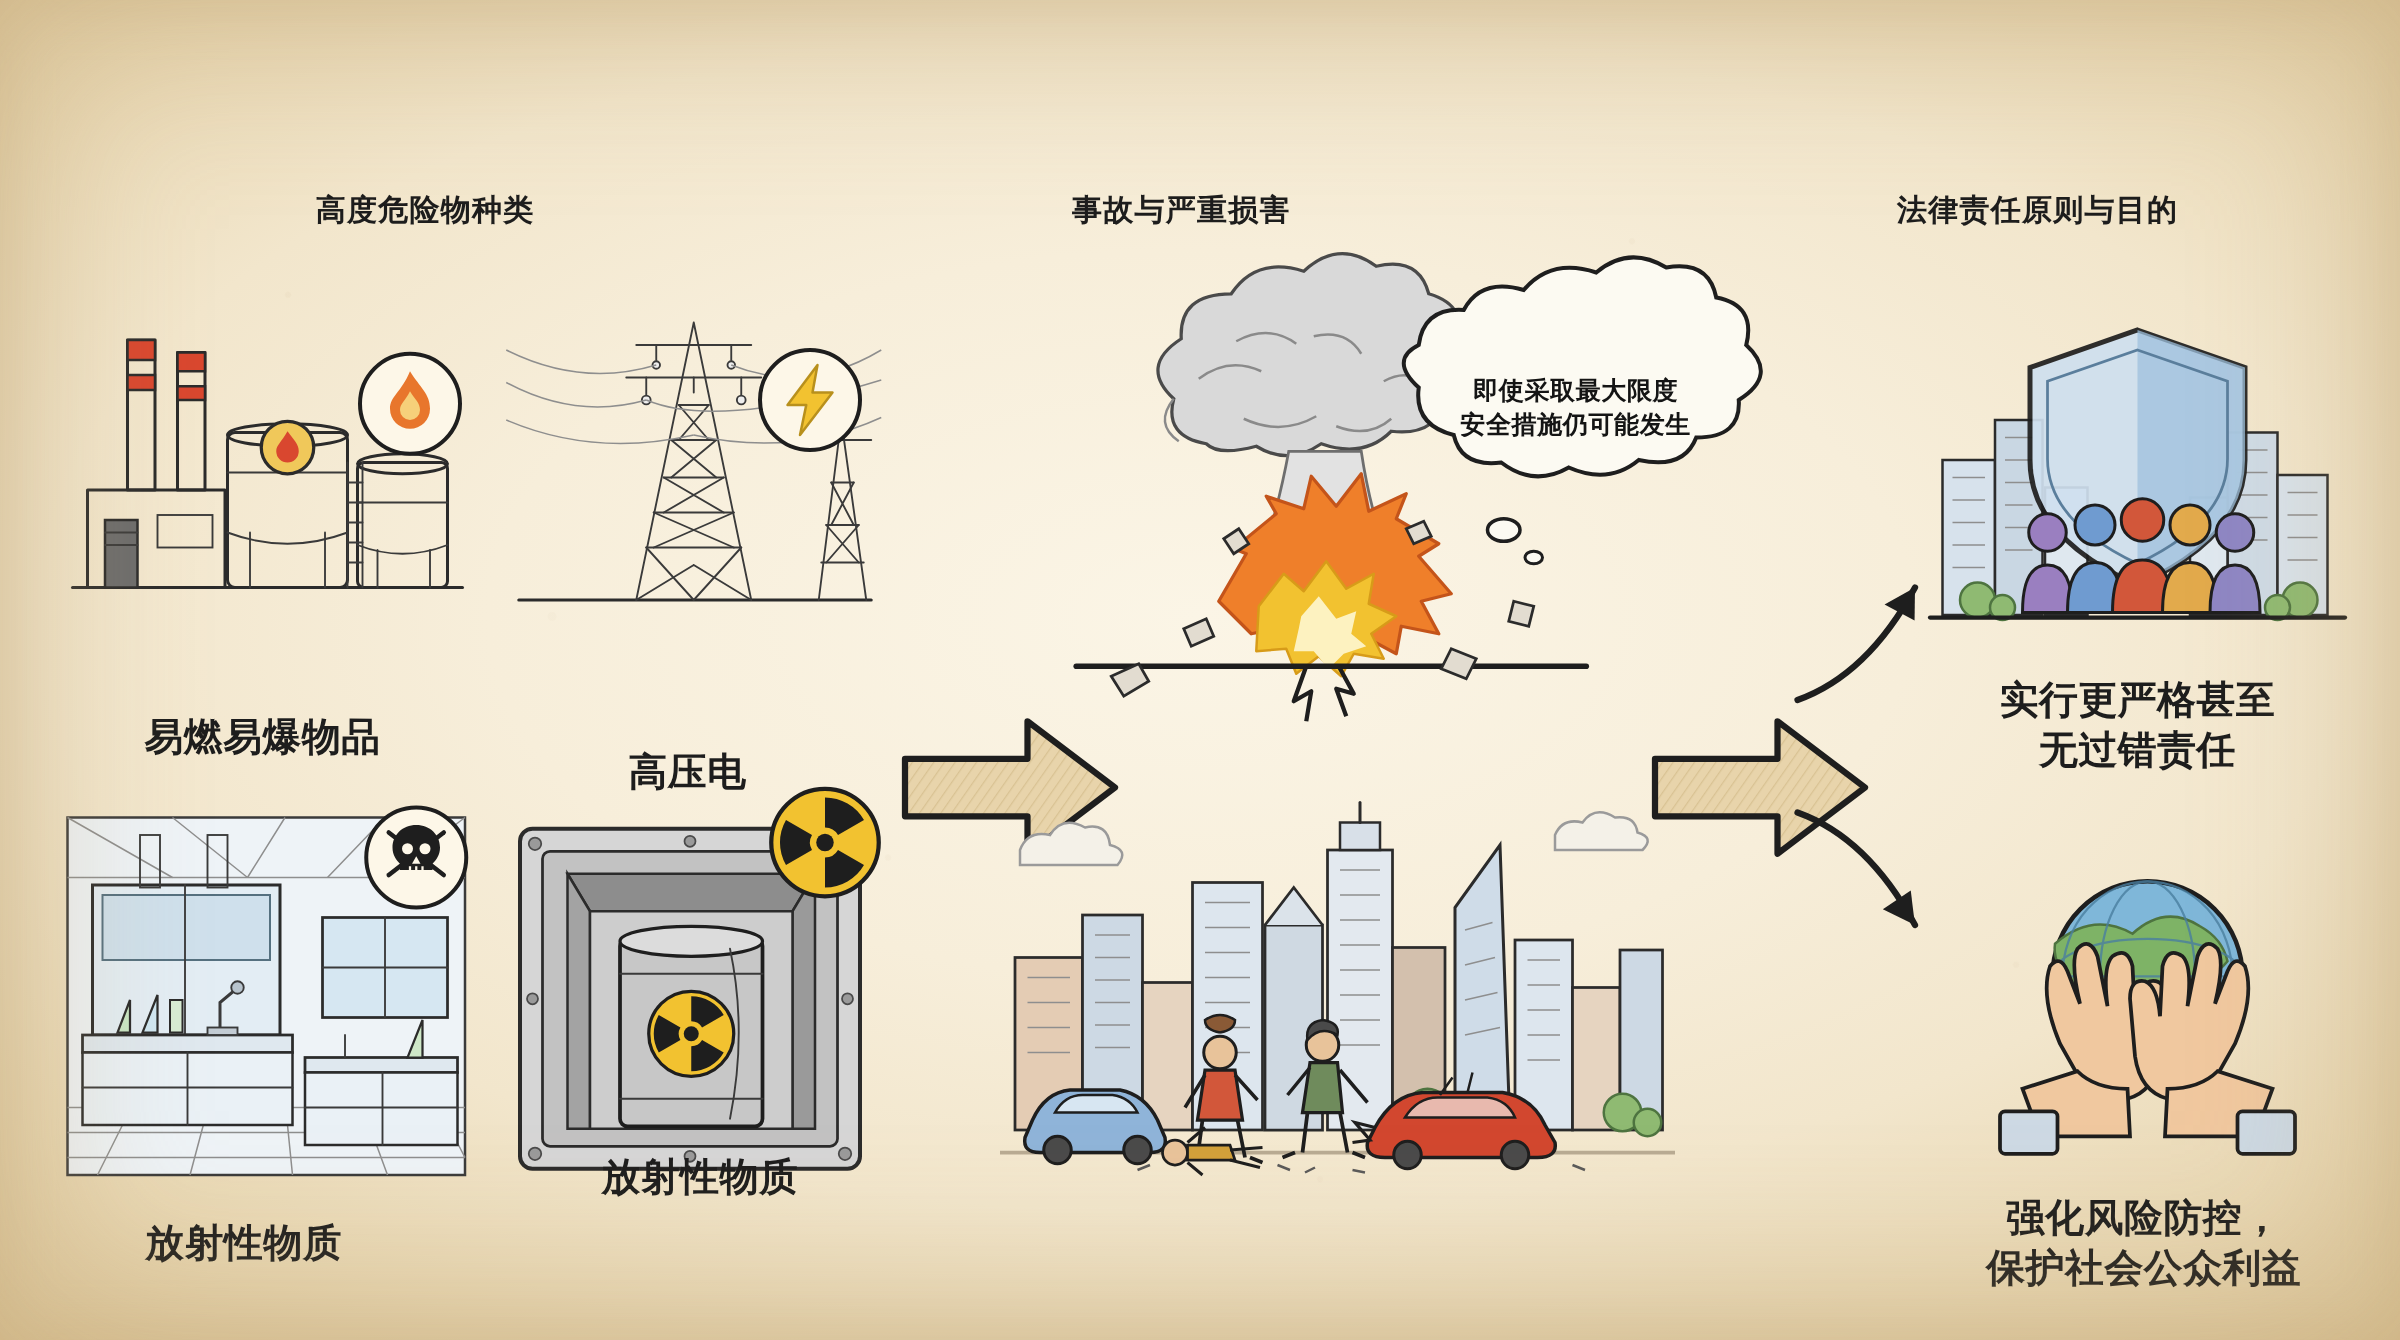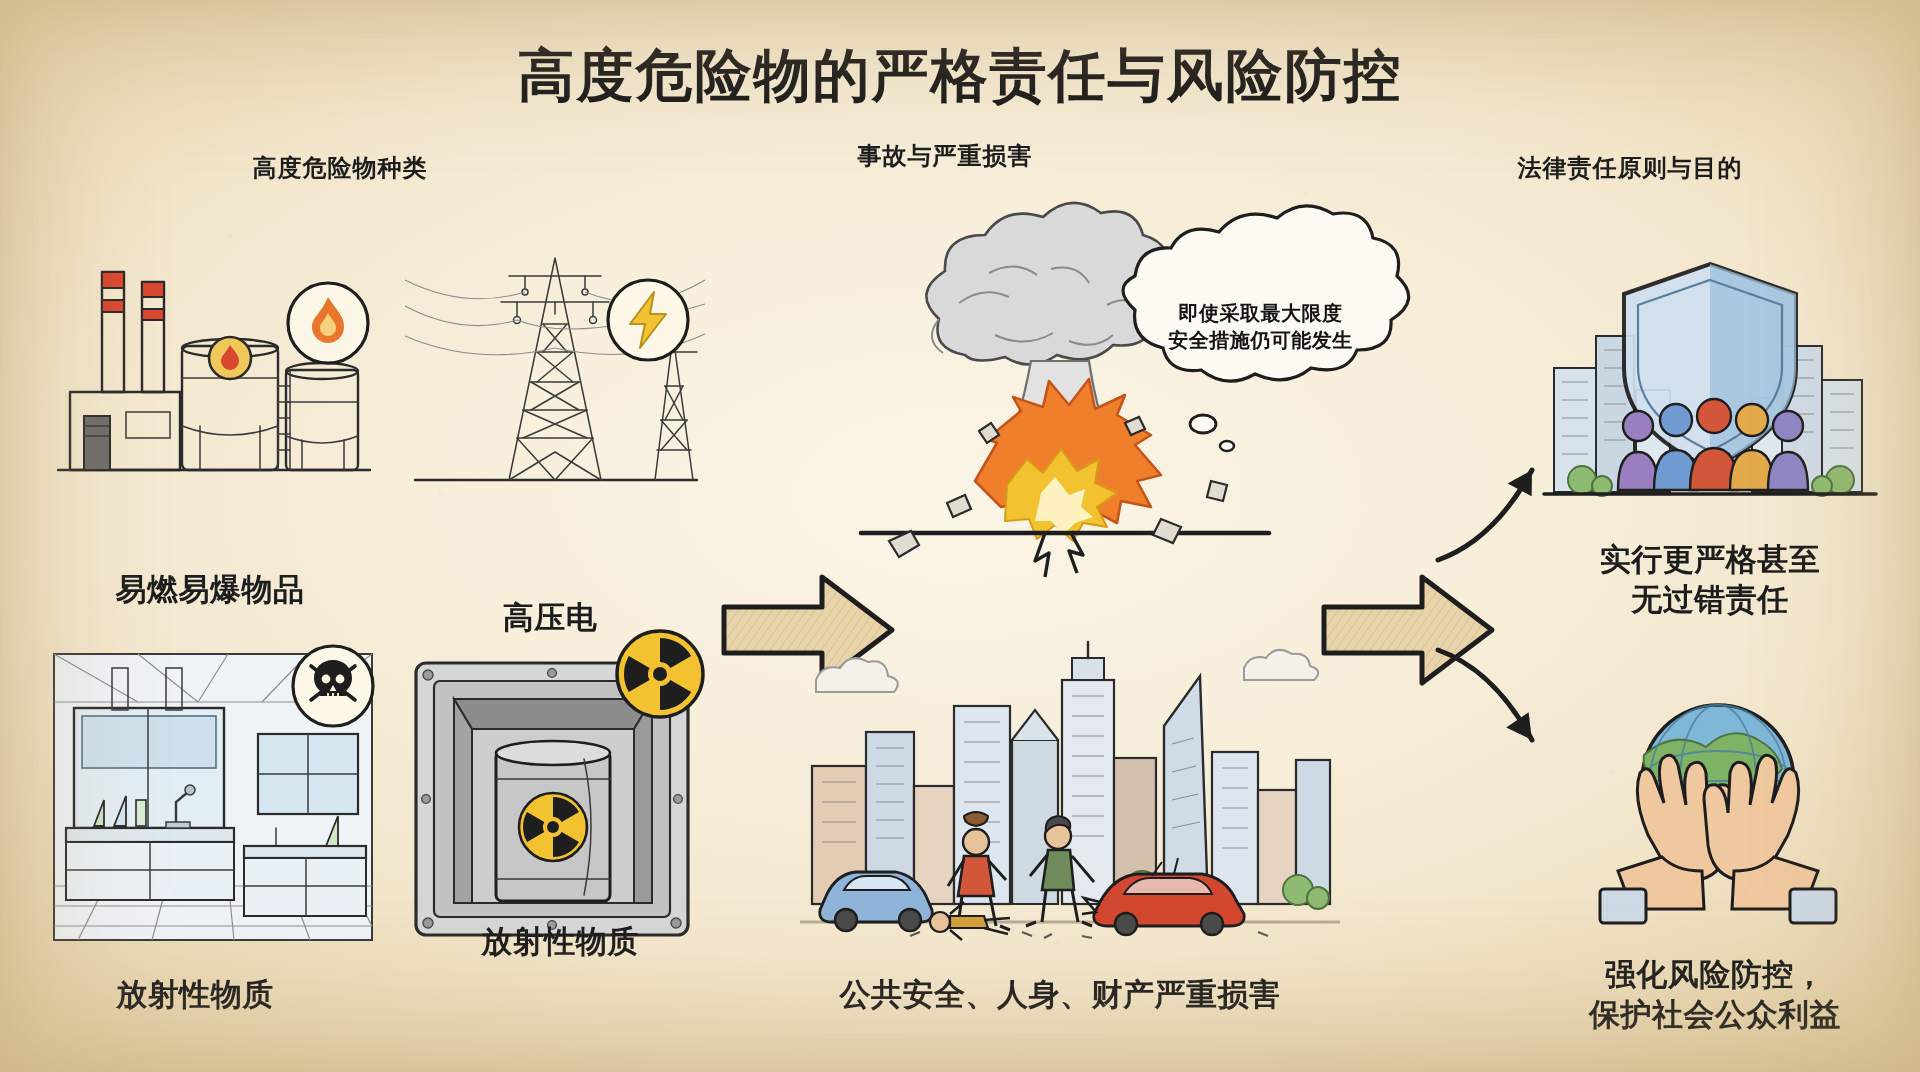--- a/index.html
+++ b/index.html
@@ -31,21 +31,21 @@
   .title {
     position:absolute; top:38px; left:0; width:100%;
     text-align:center; font-size:57px; font-weight:700; color:#1a1a1a;
     letter-spacing:2px; white-space:nowrap;
   }
   .sec-h {
     position:absolute; font-size:24px; font-weight:700; color:#1d1d1d;
     white-space:nowrap; text-align:center; letter-spacing:1px;
   }
   #h-left  { top:152px; left:115px;  width:450px; }
-  #h-mid   { top:140px; left:720px;  width:450px; }
+  #h-mid   { top:152px; left:720px;  width:450px; }
   #h-right { top:152px; left:1410px; width:440px; }
 
   .cap {
     position:absolute; text-align:center; font-size:31px; font-weight:700;
     color:#1d1d1d; line-height:1.28; white-space:pre-line; letter-spacing:.5px;
   }
 
   
   .panel { position:absolute; }
   svg { display:block; overflow:visible; }
@@ -60,21 +60,20 @@
     position:absolute; text-align:center; font-size:20px; font-weight:700;
     color:#141414; line-height:1.35; white-space:pre-line; letter-spacing:.5px;
   }
 </style>
 </head>
 <body>
 
 <div id="page">
   <div class="grain"></div>
 
-  <div class="title">高度危险物的严格责任与风险防控</div>
 
   <div class="sec-h" id="h-left">高度危险物种类</div>
   <div class="sec-h" id="h-mid">事故与严重损害</div>
   <div class="sec-h" id="h-right">法律责任原则与目的</div>
 
   <div class="panel" style="left:50px; top:230px;">
     <svg width="330" height="280" viewBox="0 0 330 280">
 
       <line class="ink" x1="8" y1="240" x2="320" y2="240"></line>
 
@@ -457,21 +456,20 @@
         <path d="M150 276 h34 l4 12 h-38 Z" fill="#d2a13a" stroke="#1e1e1e" stroke-width="2.2"></path>
         <path d="M184 280 l26 -2 M184 288 l24 6" stroke="#1e1e1e" stroke-width="2.6" fill="none"></path>
         <path d="M150 274 l14 -12 M150 290 l12 10" stroke="#1e1e1e" stroke-width="2.4" fill="none"></path>
       </g>
 
       <g fill="none" stroke="#5a5a5a" stroke-width="2">
         <path d="M222 292 l10 4 M244 298 l8 -4 M282 296 l10 2 M458 292 l10 4 M110 296 l10 -4"></path>
       </g>
     </svg>
   </div>
-  <div class="cap" style="left:790px; top:975px; width:540px;">公共安全、人身、财产严重损害</div>
 
   <div class="panel" style="left:1318px; top:565px;">
     <svg width="180" height="130" viewBox="0 0 180 130">
       <defs>
         <pattern id="hatch2" width="7" height="7" patternTransform="rotate(35)" patternUnits="userSpaceOnUse">
           <rect width="7" height="7" fill="#e8d4ab"></rect>
           <line x1="0" y1="0" x2="0" y2="7" stroke="#d9c293" stroke-width="2"></line>
         </pattern>
       </defs>
       <path d="M6 42 L104 42 L104 12 L174 65 L104 118 L104 88 L6 88 Z" fill="url(#hatch2)" stroke="#1e1e1e" stroke-width="5" stroke-linejoin="round"></path>

